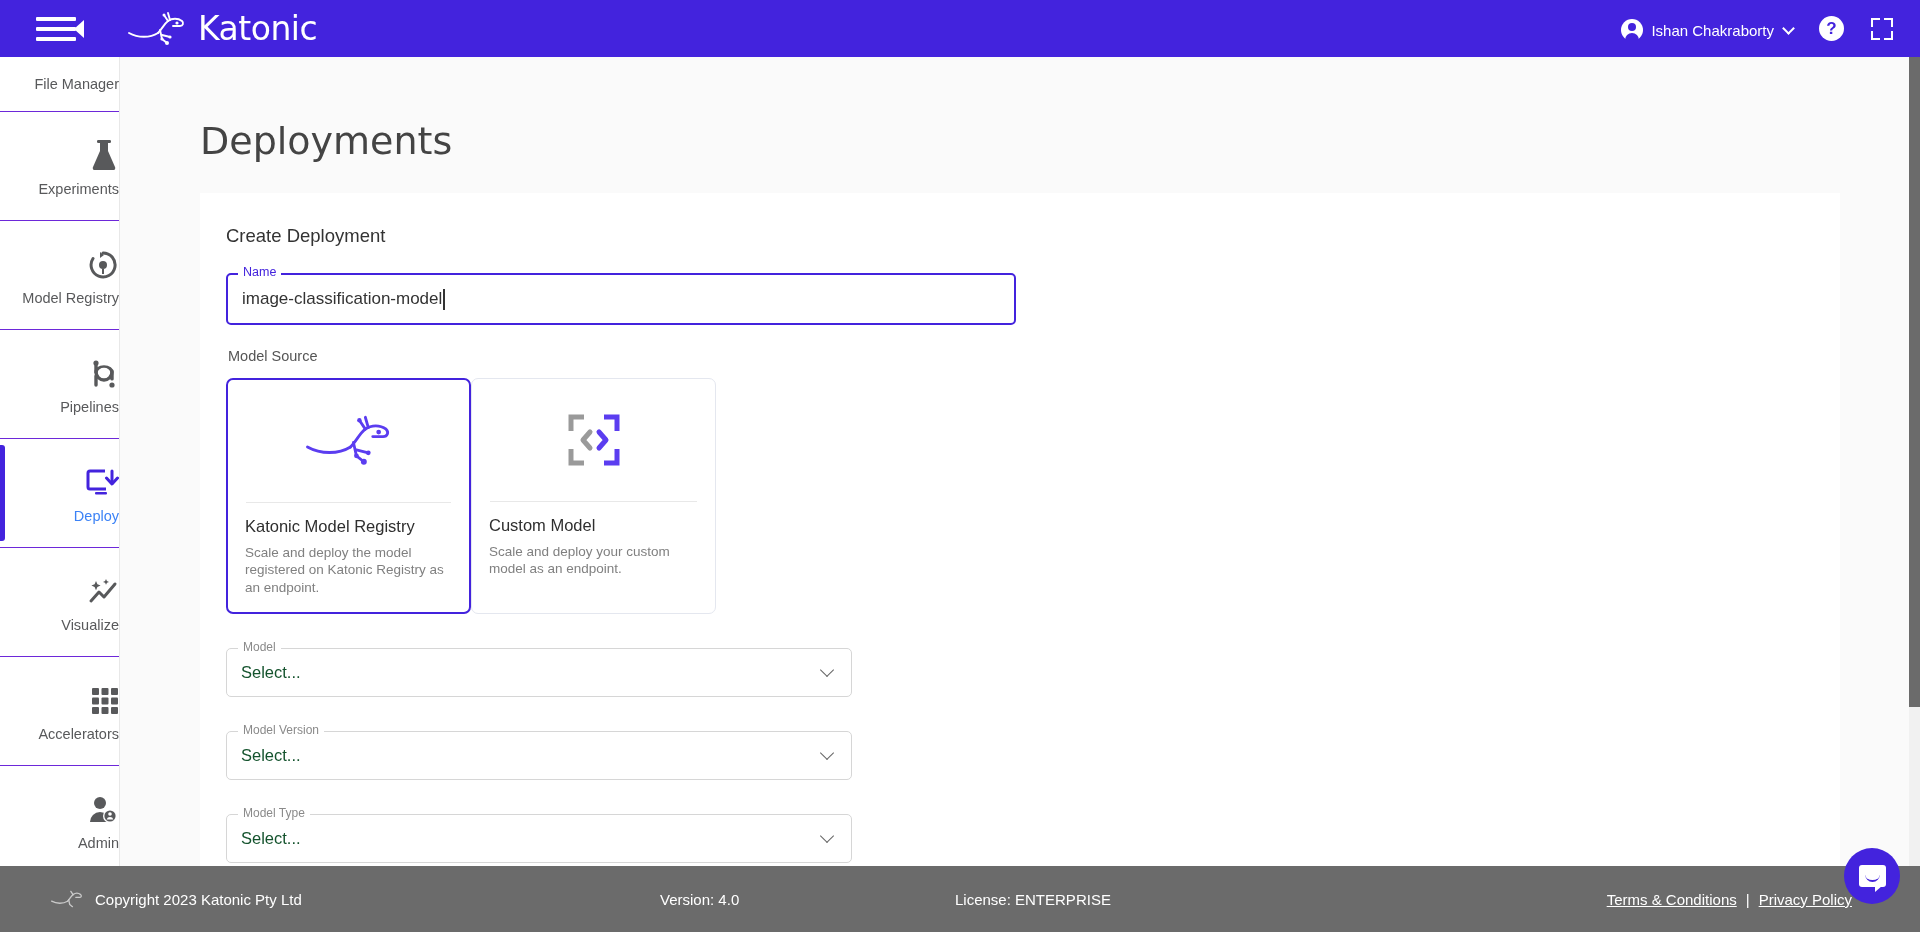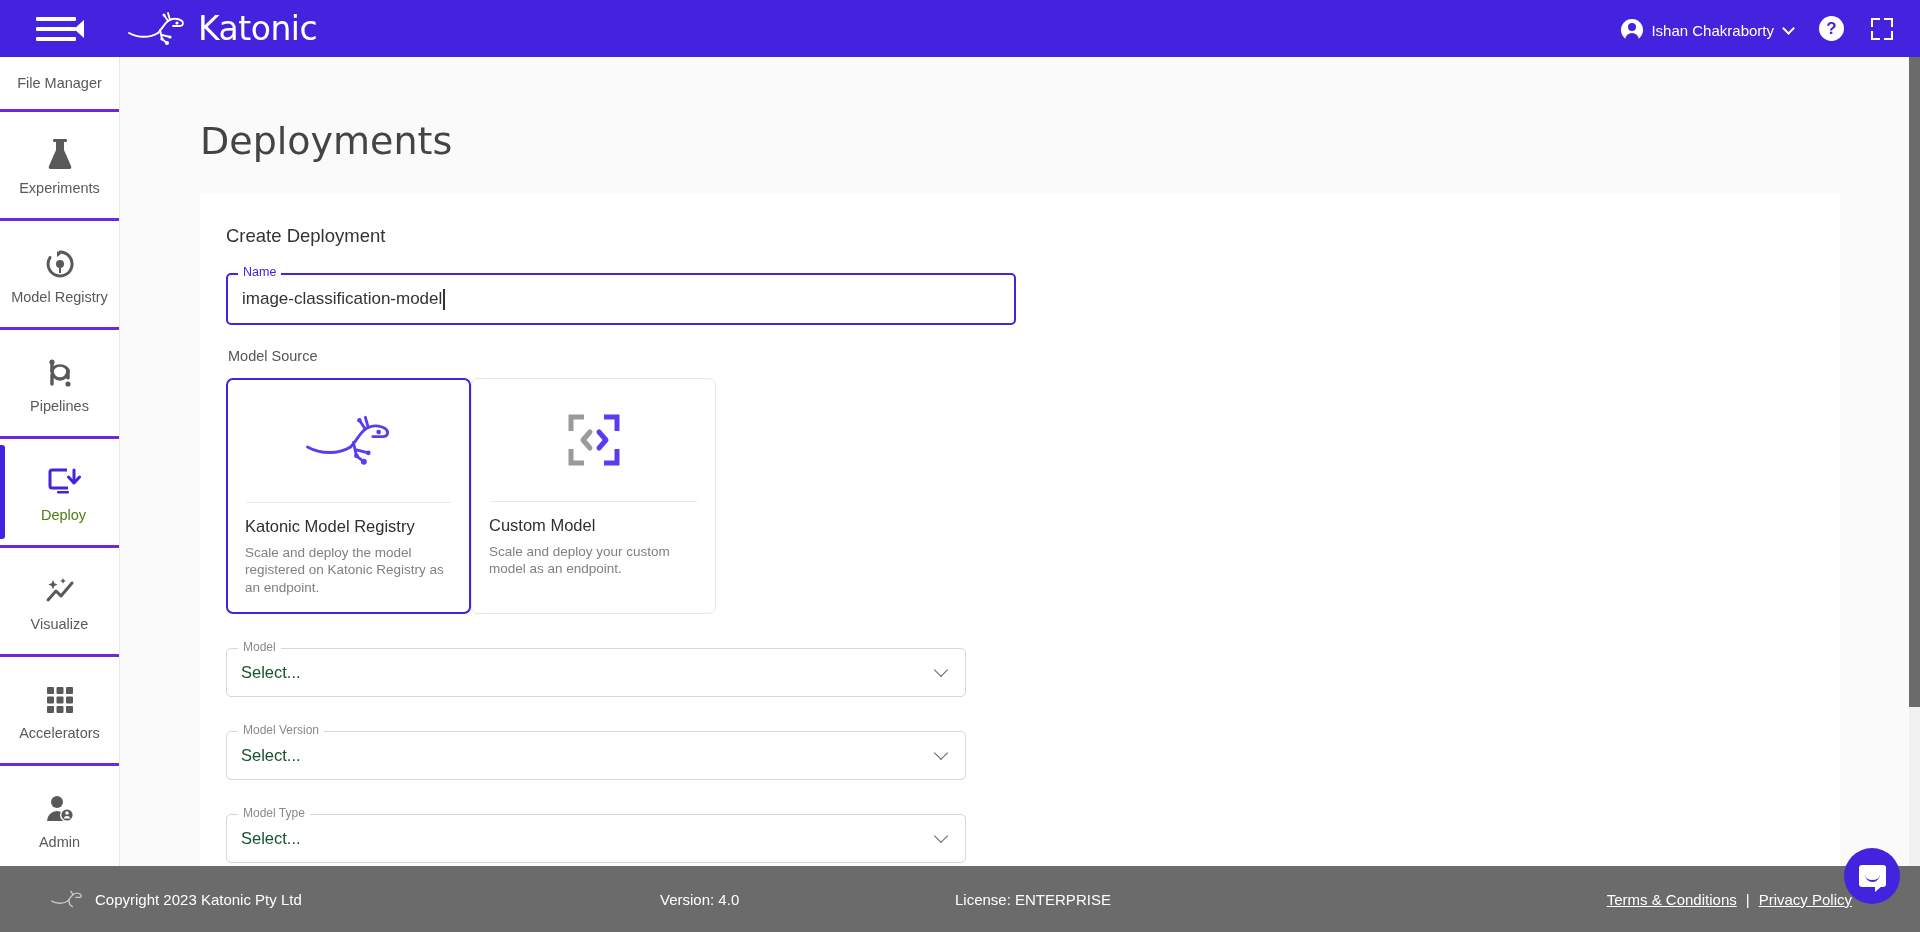--- a/index.html
+++ b/index.html
@@ -81,29 +81,29 @@
     position: absolute; top: 57px; left: 0;
     width: 120px; height: 875px;
     background: #fff; z-index: 30;
     border-right: 1px solid #e8e8e8;
     overflow: hidden;
   }
   .nav-item {
     position: relative;
     height: 109px;
     display: flex; flex-direction: column;
-    align-items: center; justify-content: center;
+    align-items: flex-end; justify-content: center;
     gap: 6px;
-    border-bottom: 3px solid #6d28d9;
+    border-bottom: 1px solid #6d28d9;
     cursor: pointer;
     color: #58595b;
   }
   .nav-item.first { height: 55px; justify-content: center; }
   .nav-item .nav-label { font-size: 14.5px; line-height: 1; }
-  .nav-item.active { color: #4d7c0f; padding-left: 8px; }
+  .nav-item.active { color: #3b82f6; padding-left: 8px; }
   .nav-item.active::before {
     content: ""; position: absolute; left: 0; top: 6px; bottom: 6px;
     width: 5px; background: #4323dd; border-radius: 0 3px 3px 0;
   }
   .nav-icon { height: 40px; display: flex; align-items: center; justify-content: center; }
 
   
   .main {
     position: absolute; top: 57px; left: 120px;
     width: 1800px; height: 875px;
@@ -154,21 +154,21 @@
     overflow: hidden;
   }
   .card.selected { border: 2px solid #4323dd; }
   .card-art { flex: 0 0 122px; display: flex; align-items: center; justify-content: center; }
   .card-sep { height: 1px; background: #e8e8e8; margin: 0 18px; }
   .card-body { padding: 14px 17px 0 17px; }
   .card-title { font-size: 16.5px; color: #2f2f2f; margin-bottom: 8px; }
   .card-desc { font-size: 13.5px; color: #808080; line-height: 1.28; }
 
   
-  .select-field { position: relative; width: 740px; margin-top: 34px; text-align: center; }
+  .select-field { position: relative; width: 626px; margin-top: 34px; text-align: center; }
   .select-field .box {
     height: 49px; border: 1px solid #d6d6d6; border-radius: 5px;
     display: flex; align-items: center; padding: 0 14px;
     background: #fff;
   }
   .select-field .legend {
     position: absolute; top: -8px; left: 12px;
     background: #fff; padding: 0 5px;
     font-size: 12px; color: #8a8a8a;
   }

